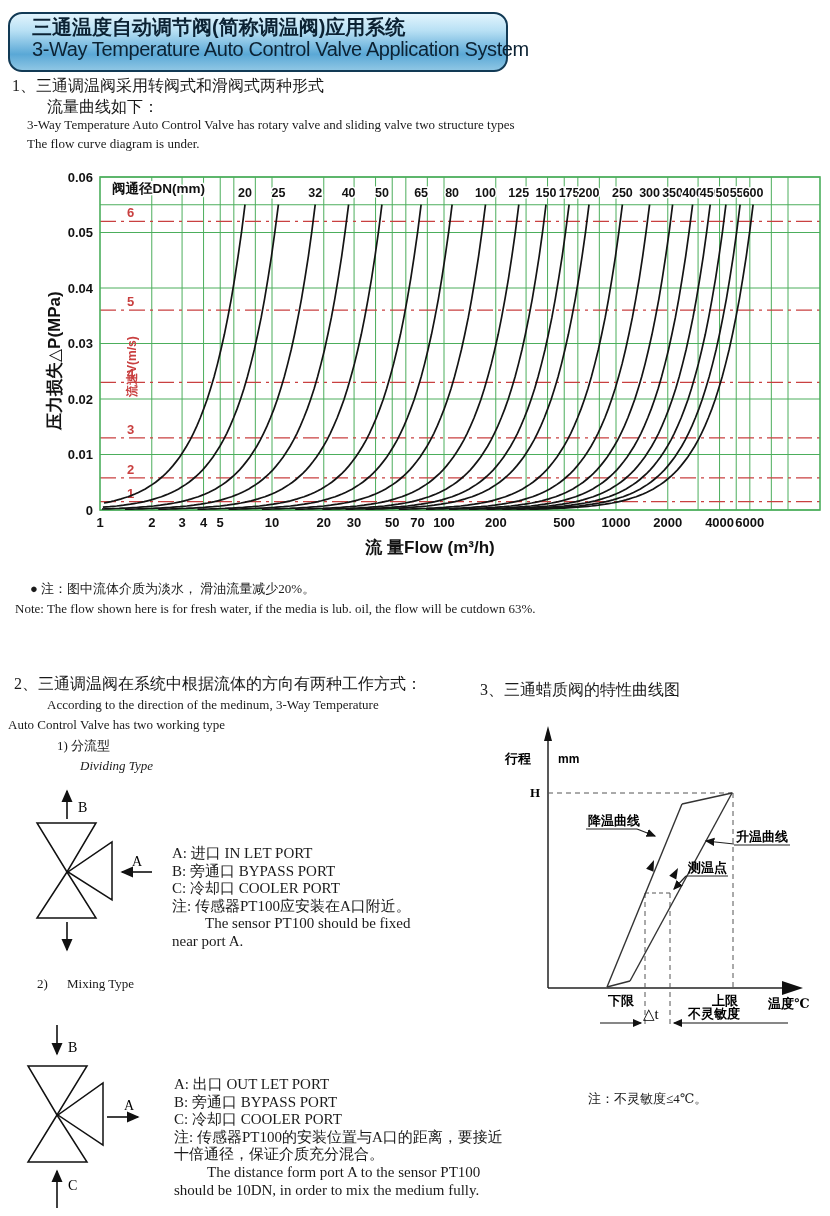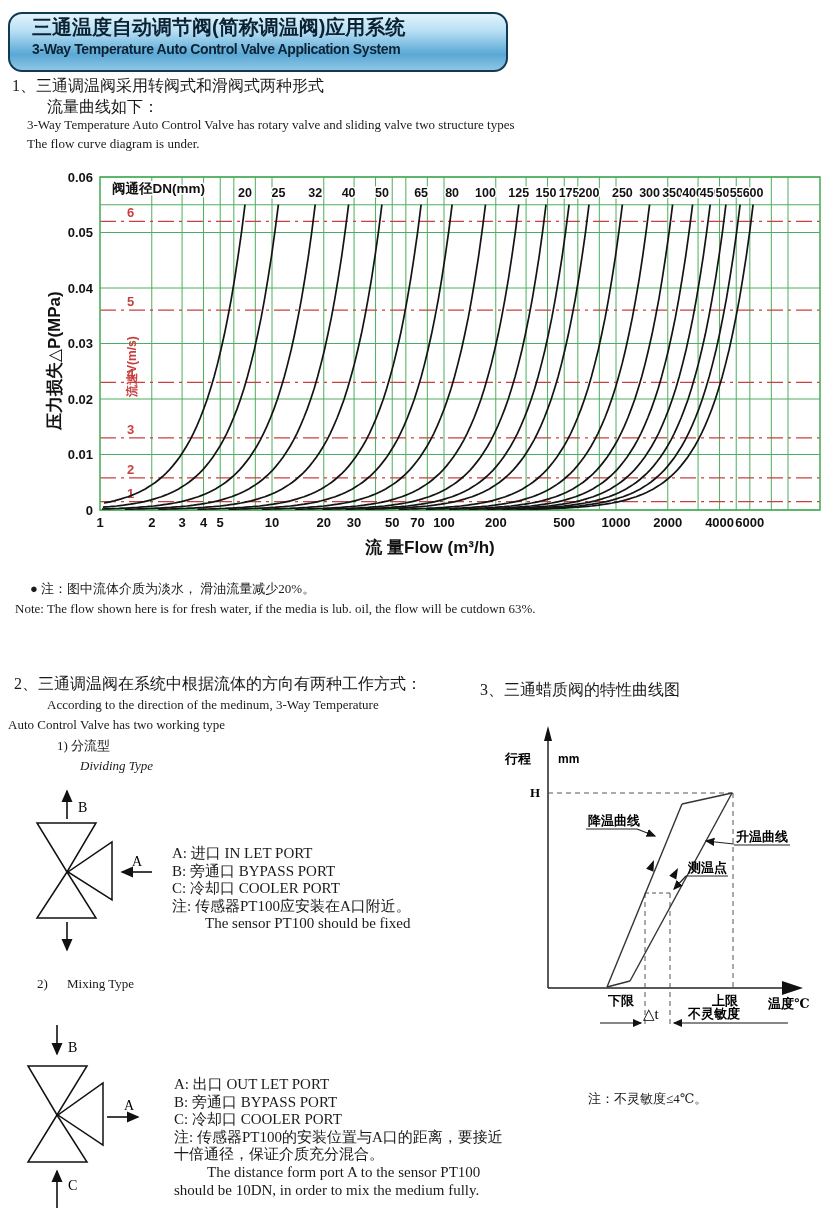--- a/index.html
+++ b/index.html
@@ -8,21 +8,21 @@
     font-family:"Liberation Serif","DejaVu Serif",serif;color:#1a1a1a;overflow:hidden;
   }
   .abs{position:absolute;}
   
   .header-box{
     left:8px;top:12px;width:500px;height:60px;border:2px solid #123a55;border-radius:14px;
     background:linear-gradient(#e2f4fd 0%,#b8e0f4 30%,#5aa8d6 72%,#8ec6e4 100%);
     padding:2px 0 0 22px;box-sizing:border-box;
   }
   .header-zh{font-family:"Liberation Sans","DejaVu Sans",sans-serif;font-size:20px;font-weight:bold;color:#0c2233;line-height:23px;white-space:nowrap;}
-  .header-en{font-family:"Liberation Sans","DejaVu Sans",sans-serif;font-size:14px;font-weight:700;letter-spacing:-0.4px;color:#0c2233;line-height:21px;white-space:nowrap;}
+  .header-en{font-family:"Liberation Sans","DejaVu Sans",sans-serif;font-size:20px;font-weight:400;letter-spacing:-0.4px;color:#0c2233;line-height:21px;white-space:nowrap;}
   .t15{font-size:13px;line-height:18px;white-space:nowrap;}
   .t16{font-size:16px;line-height:19px;white-space:nowrap;}
   .port-block div{font-size:15px;line-height:17.6px;white-space:nowrap;}
   .indent{padding-left:33px;}
   svg text{font-family:"Liberation Sans","DejaVu Sans",sans-serif;}
   svg .serif{font-family:"Liberation Serif","DejaVu Serif",serif;}
 </style>
 </head>
 <body>
 
@@ -183,20 +183,21 @@
   <text x="132" y="866" font-size="14" class="serif">A</text>
   <line x1="67" y1="922" x2="67" y2="950" stroke="#111" stroke-width="1.6" marker-end="url(#arw)"></line>
 </svg>
 
 <div class="abs port-block" style="left:172px;top:845px;">
   <div>A: 进口 IN LET PORT</div>
   <div>B: 旁通口 BYPASS PORT</div>
   <div>C: 冷却口 COOLER PORT</div>
   <div>注: 传感器PT100应安装在A口附近。</div>
   <div class="indent">The sensor PT100 should be fixed</div>
+  <div>near port A.</div>
 </div>
 
 <div class="abs t15" style="left:37px;top:975px;">2)</div>
 <div class="abs t15" style="left:67px;top:975px;">Mixing Type</div>
 
 <svg class="abs" style="left:20px;top:1015px;" width="132" height="201" viewBox="20 1015 132 201">
   <line x1="57" y1="1025" x2="57" y2="1054" stroke="#111" stroke-width="1.6" marker-end="url(#arw)"></line>
   <text x="68" y="1052" font-size="14" class="serif">B</text>
   <polygon points="28,1066 87,1066 57,1115" fill="none" stroke="#111" stroke-width="1.5"></polygon>
   <polygon points="28,1162 87,1162 57,1115" fill="none" stroke="#111" stroke-width="1.5"></polygon>

